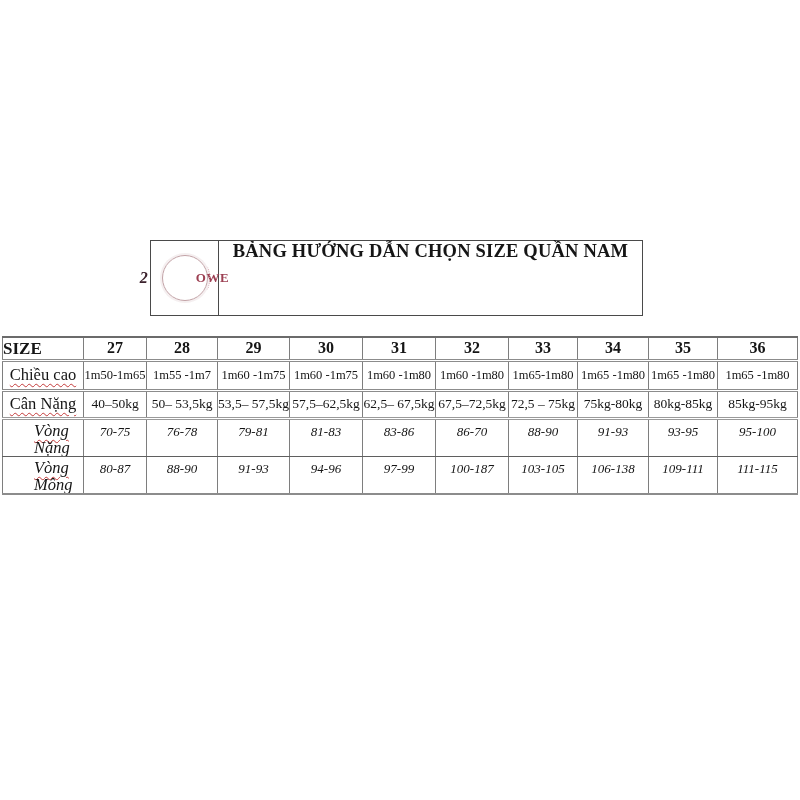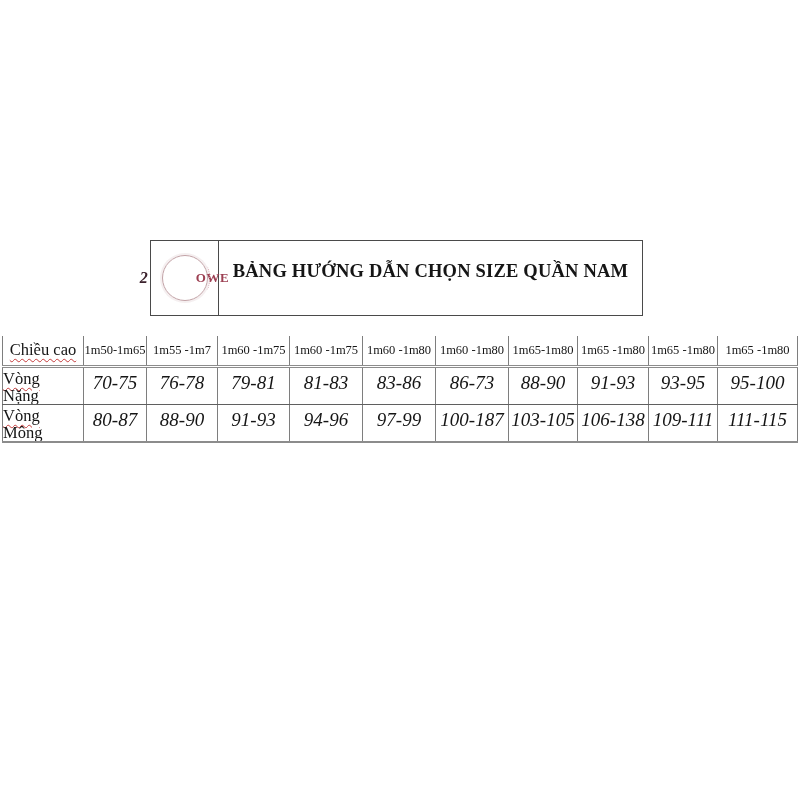--- a/index.html
+++ b/index.html
@@ -33,21 +33,21 @@
     box-shadow:0 0 0 2px rgba(185,145,150,.14);
     display:flex;align-items:center;justify-content:center;white-space:nowrap;
   }
   .logo-circle::after{ 
     content:"";position:absolute;right:-3px;top:10px;width:6px;height:24px;
     border-right:1px dotted #cf99a4;border-radius:50%;
   }
   .logo-prefix{font-weight:bold;font-style:italic;font-size:16px;color:var(--brand-dark);}
   .logo-rest{font-size:13px;font-weight:600;letter-spacing:.6px;color:var(--brand);margin-left:48px;}
   .title-cell{
-    flex:1;display:flex;align-items:center;justify-content:center;
+    flex:1;display:flex;justify-content:center;
     padding-bottom:13px;box-sizing:border-box;
   }
   .title{margin:0;font-size:18.5px;font-weight:bold;letter-spacing:.2px;white-space:nowrap;}
 
   
   .size-table{
     position:absolute;left:2px;top:336px;width:795px;
     border-collapse:collapse;table-layout:fixed;background:#fff;
   }
   .size-table td{
@@ -67,22 +67,22 @@
   tr.r4 td{border-bottom:2px solid var(--grid-soft);}
 
   .label-cell{padding-left:7px;font-size:16.5px;text-align:left;}
   tr.r0 .label-cell{font-size:17px;}
   .label-cell span{display:block;line-height:17px;}
   tr.r1 .label-cell span,tr.r2 .label-cell span{line-height:20px;text-align:center;}
   .value-cell{text-align:center;}
   tr.r0 .value-cell{font-size:16px;}
   tr.r1 .value-cell{font-size:12.5px;}
   tr.r2 .value-cell{font-size:13.5px;}
-  tr.r3 .value-cell,tr.r4 .value-cell{font-size:19px;font-style:italic;vertical-align:top;padding-top:4px;}
-  tr.r3 .label-cell,tr.r4 .label-cell{vertical-align:top;padding-top:2px;}
+  tr.r3 .value-cell,tr.r4 .value-cell{font-size:13px;font-style:italic;vertical-align:top;padding-top:4px;}
+  tr.r3 .label-cell,tr.r4 .label-cell{font-style:italic;vertical-align:top;padding-top:2px;padding-left:31px;}
   .misspell{
     text-decoration-line:underline;
     text-decoration-style:wavy;
     text-decoration-color:var(--misspell);
     text-decoration-thickness:1px;
     text-underline-offset:3px;
   }
 </style>
 </head>
 <body>
@@ -109,46 +109,76 @@
         <col style="width:72px">
       <col style="width:73px">
         <col style="width:73px">
         <col style="width:73px">
         <col style="width:69px">
       <col style="width:71px">
         <col style="width:69px">
         <col style="width:80px">
     </colgroup>
     <tbody>
+        <tr class="r0">
+          <td class="label-cell">
+            <span>SIZE</span>
+          </td>
+          <td class="value-cell">27</td>
+          <td class="value-cell">28</td>
+          <td class="value-cell">29</td>
+          <td class="value-cell">30</td>
+          <td class="value-cell">31</td>
+          <td class="value-cell">32</td>
+          <td class="value-cell">33</td>
+          <td class="value-cell">34</td>
+          <td class="value-cell">35</td>
+          <td class="value-cell">36</td>
+        </tr>
         <tr class="r1">
           <td class="label-cell">
             <span class="misspell">Chiều cao</span>
           </td>
           <td class="value-cell">1m50-1m65</td>
           <td class="value-cell">1m55 -1m7</td>
           <td class="value-cell">1m60 -1m75</td>
           <td class="value-cell">1m60 -1m75</td>
           <td class="value-cell">1m60 -1m80</td>
           <td class="value-cell">1m60 -1m80</td>
           <td class="value-cell">1m65-1m80</td>
           <td class="value-cell">1m65 -1m80</td>
           <td class="value-cell">1m65 -1m80</td>
           <td class="value-cell">1m65 -1m80</td>
         </tr>
+        <tr class="r2">
+          <td class="label-cell">
+            <span class="misspell">Cân Nặng</span>
+          </td>
+          <td class="value-cell">40–50kg</td>
+          <td class="value-cell">50– 53,5kg</td>
+          <td class="value-cell">53,5– 57,5kg</td>
+          <td class="value-cell">57,5–62,5kg</td>
+          <td class="value-cell">62,5– 67,5kg</td>
+          <td class="value-cell">67,5–72,5kg</td>
+          <td class="value-cell">72,5 – 75kg</td>
+          <td class="value-cell">75kg-80kg</td>
+          <td class="value-cell">80kg-85kg</td>
+          <td class="value-cell">85kg-95kg</td>
+        </tr>
         <tr class="r3">
           <td class="label-cell">
             <span class="misspell">Vòng</span>
             <span class="misspell">Nặng</span>
           </td>
           <td class="value-cell">70-75</td>
           <td class="value-cell">76-78</td>
           <td class="value-cell">79-81</td>
           <td class="value-cell">81-83</td>
           <td class="value-cell">83-86</td>
-          <td class="value-cell">86-73</td>
+          <td class="value-cell">86-70</td>
           <td class="value-cell">88-90</td>
           <td class="value-cell">91-93</td>
           <td class="value-cell">93-95</td>
           <td class="value-cell">95-100</td>
         </tr>
         <tr class="r4">
           <td class="label-cell">
             <span class="misspell">Vòng</span>
             <span class="misspell">Mông</span>
           </td>

